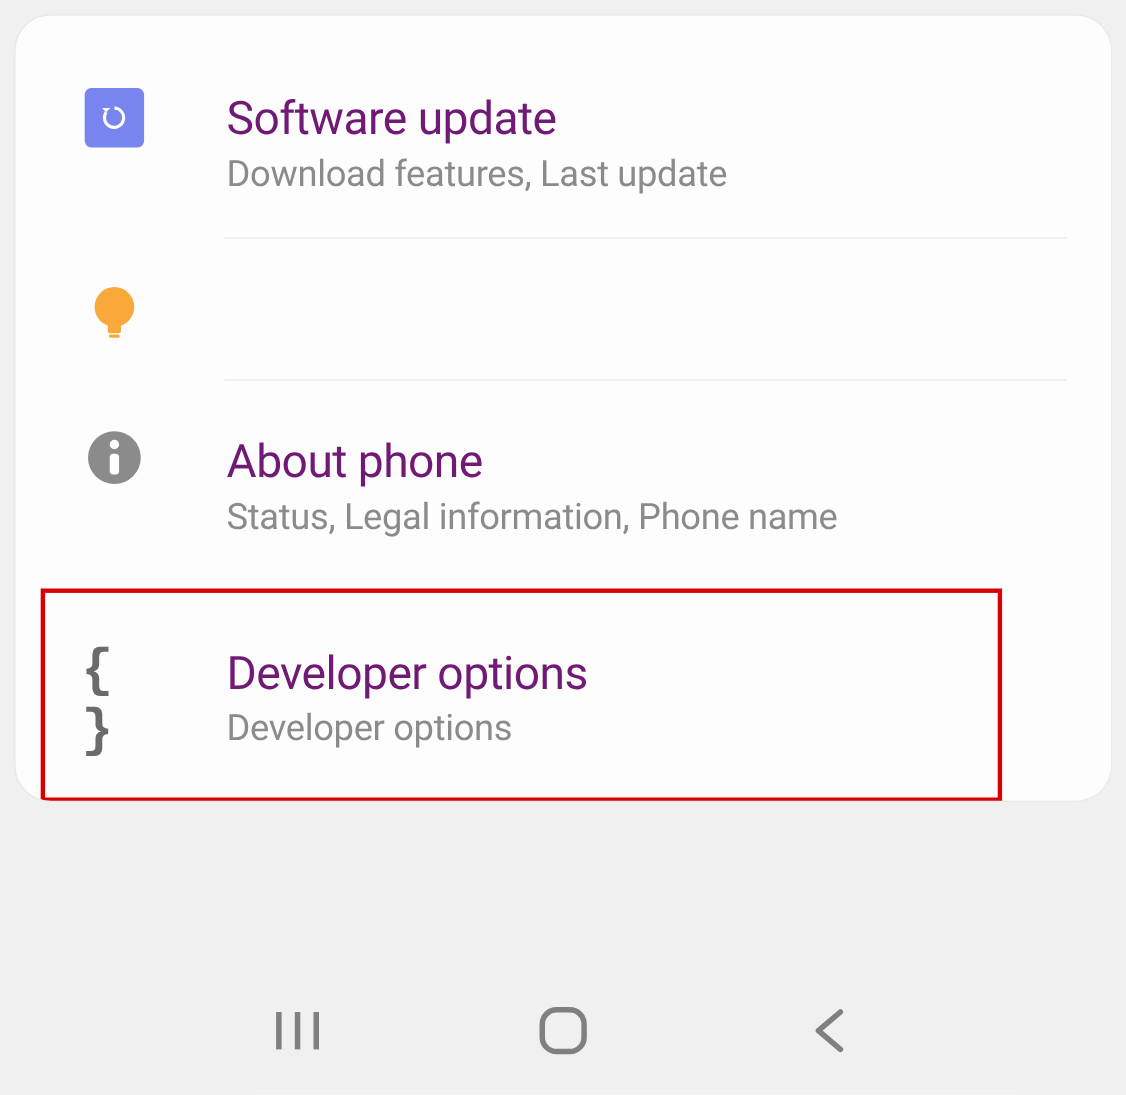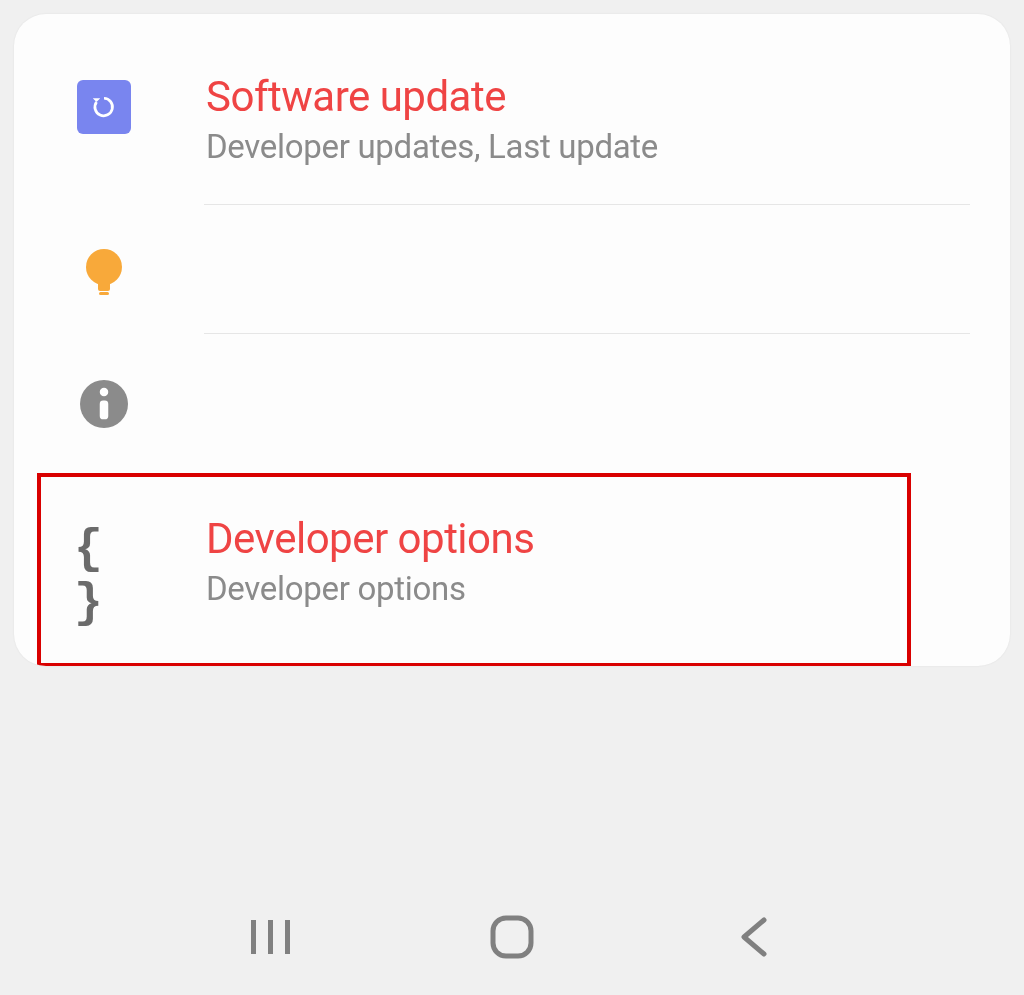--- a/index.html
+++ b/index.html
@@ -45,23 +45,24 @@
     .text-wrap {
       margin-left: 72px;
       flex: 1;
     }
     .highlighted .text-wrap {
       margin-left: 72px;
     }
     .item-title {
       font-size: 42px;
       font-weight: 400;
-      color: #ef4444;
+      color: #701a75;
       letter-spacing: -0.5px;
       margin-bottom: 6px;
+      margin-top: 12px;
     }
     .item-subtitle {
       font-size: 33px;
       color: #8b8b8b;
       font-weight: 400;
       letter-spacing: -0.3px;
     }
     .divider {
       height: 1px;
       background: #e6e6e6;
@@ -128,21 +129,21 @@
     <div class="icon-wrap">
       <div class="refresh-icon">
         <svg width="30" height="30" viewBox="0 0 24 24" fill="none">
           <path d="M12 5 A7 7 0 1 1 6 8" stroke="#fff" stroke-width="2.2" fill="none"></path>
           <path d="M3 5 L6 8 L9 5" fill="#fff"></path>
         </svg>
       </div>
     </div>
     <div class="text-wrap">
       <div class="item-title">Software update</div>
-      <div class="item-subtitle">Developer updates, Last update</div>
+      <div class="item-subtitle">Download features, Last update</div>
     </div>
   </div>
 
   <div class="divider"></div>
 
   <div class="list-item">
     <div class="icon-wrap">
       <div class="bulb-icon">
         <svg width="44" height="52" viewBox="0 0 44 52">
           <circle cx="22" cy="20" r="18" fill="#f8a93a"></circle>
@@ -157,20 +158,24 @@
 
   <div class="list-item">
     <div class="icon-wrap">
       <div class="info-icon">
         <svg width="24" height="34" viewBox="0 0 10 20">
           <circle cx="5" cy="3" r="2.5" fill="#fff"></circle>
           <rect x="2.5" y="8" width="5" height="11" rx="2" fill="#fff"></rect>
         </svg>
       </div>
     </div>
+    <div class="text-wrap">
+      <div class="item-title">About phone</div>
+      <div class="item-subtitle">Status, Legal information, Phone name</div>
+    </div>
   </div>
 
   <div class="list-item highlighted">
     <div class="icon-wrap">
       <span class="braces-icon">{ }</span>
     </div>
     <div class="text-wrap">
       <div class="item-title">Developer options</div>
       <div class="item-subtitle">Developer options</div>
     </div>

